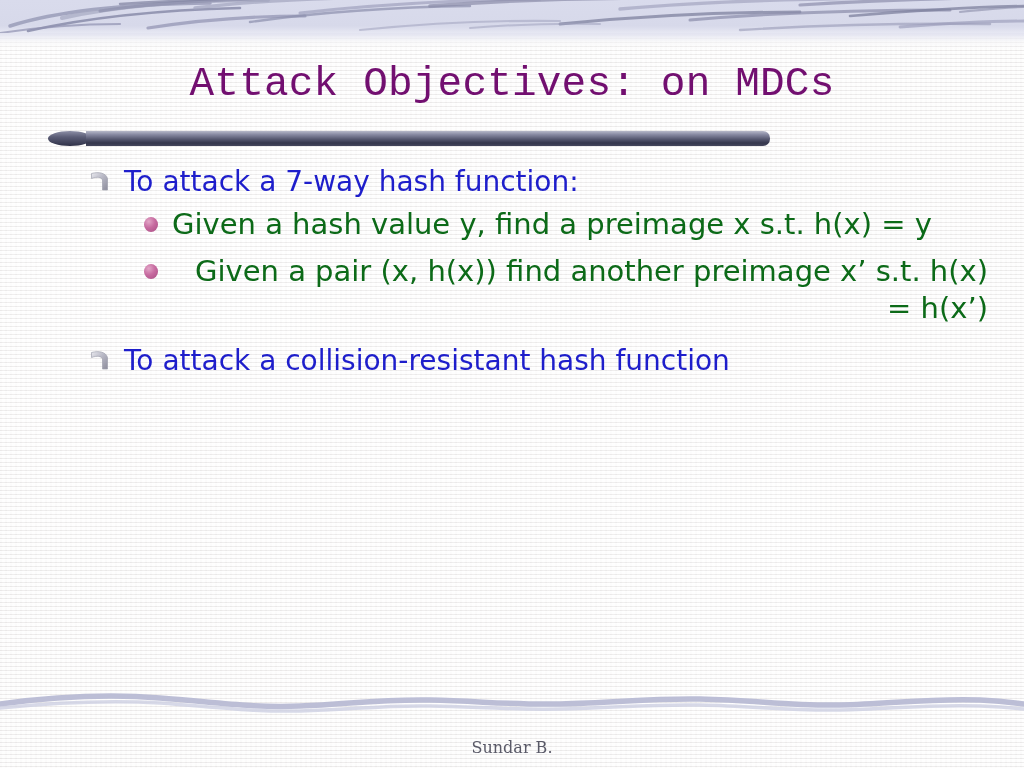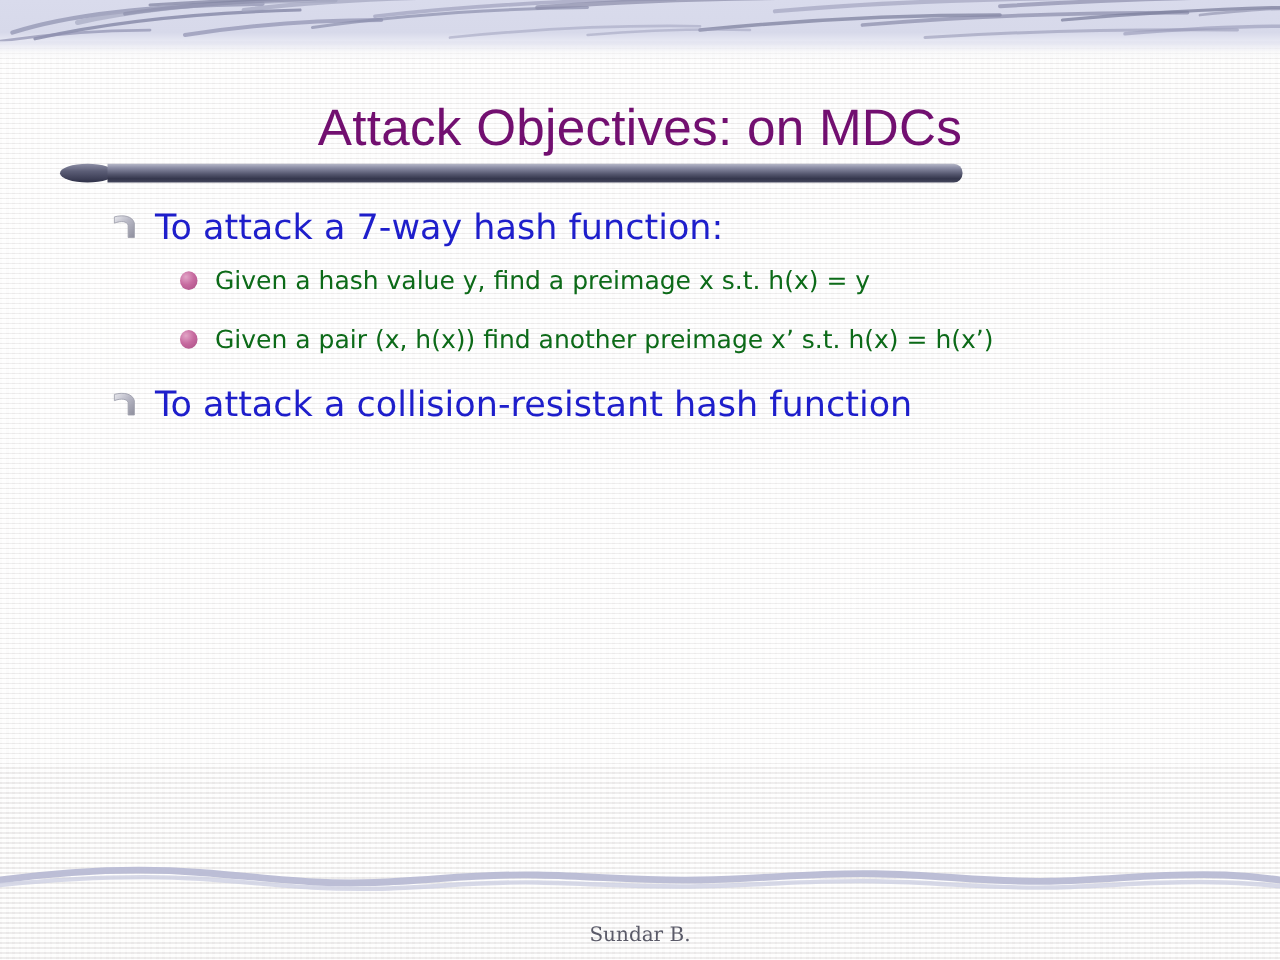--- a/index.html
+++ b/index.html
@@ -61,27 +61,26 @@
   }
   .top-band svg { display: block; }
 
   
   .slide-title {
     position: absolute;
     left: 0;
     top: 60px;
     width: 1024px;
     text-align: center;
-    font-family: Liberation Sans, sans-serif;
+    font-family: Liberation Mono, monospace;
     font-size: 41px;
     line-height: 48px;
     color: #720f70;
     letter-spacing: 0.2px;
     white-space: nowrap;
-    margin-top: 18px;
   }
 
   
   .title-rule {
     position: absolute;
     left: 48px;
     top: 131px;
     width: 722px;
     height: 15px;
   }
@@ -133,21 +132,21 @@
     height: 26px;
   }
 
   .bullet-l2 {
     position: relative;
     padding-left: 172px;
     margin-bottom: 0px;
   }
   .bullet-l2 .b-text {
     font-family: "DejaVu Sans", sans-serif;
-    font-size: 20px;
+    font-size: 29px;
     line-height: 37px;
     color: #0c6a18;
   }
   .dot-icon {
     position: absolute;
     left: 144px;
     top: 11px;
     width: 14px;
     height: 15px;
     border-radius: 50%;
@@ -242,21 +241,21 @@
       <span class="b-text">To attack a 7-way hash function:</span>
     </div>
 
     <div class="bullet-l2">
       <span class="dot-icon"></span>
       <span class="b-text">Given a hash value y, find a preimage x s.t. h(x) = y</span>
     </div>
 
     <div class="spacer-l2"></div>
 
-    <div class="bullet-l2" style="padding-right:36px;">
+    <div class="bullet-l2" style="padding-right:36px;text-align:right;">
       <span class="dot-icon"></span>
       <span class="b-text">Given a pair (x, h(x)) find another preimage x’ s.t. h(x) = h(x’)</span>
     </div>
 
     <div class="spacer-l1"></div>
 
     <div class="bullet-l1">
       <span class="hook-icon">
         <svg width="26" height="26" viewBox="0 0 26 26">
           <path d="M3.5,4.5 C11,2.5 18,4 19.5,9.5 L19.5,21 L14.5,21 L14.5,11 C13.5,8 9,7.5 3.5,9.5 Z" fill="url(#hookg)" stroke="#9fa0ad" stroke-width="0.7"></path>

